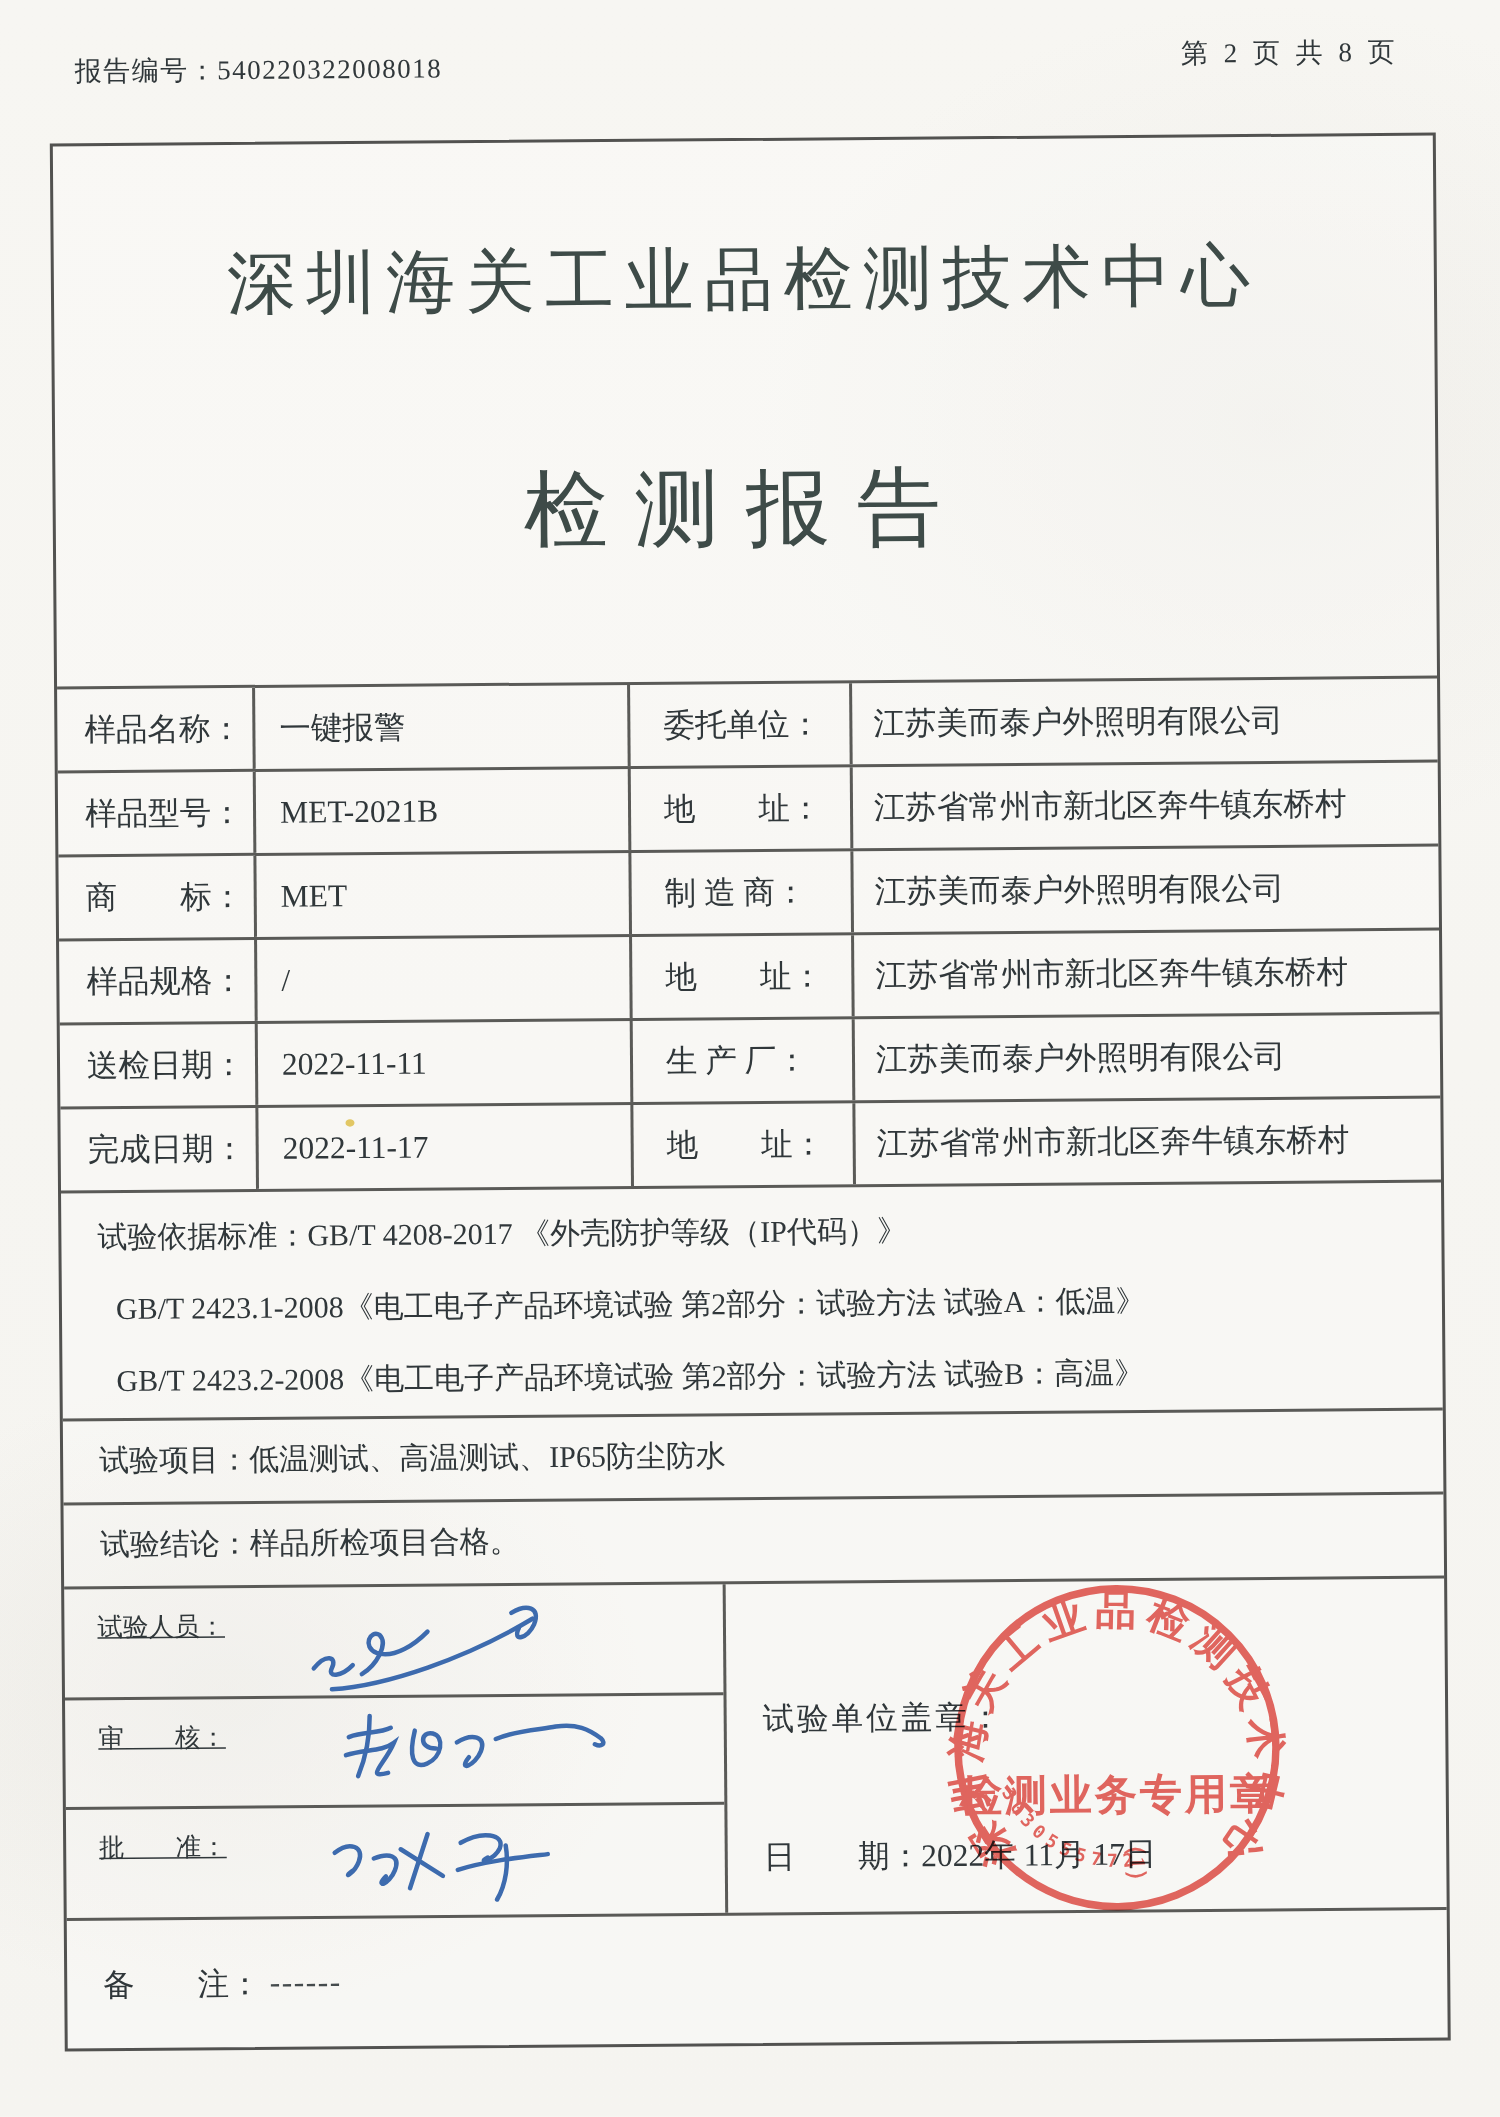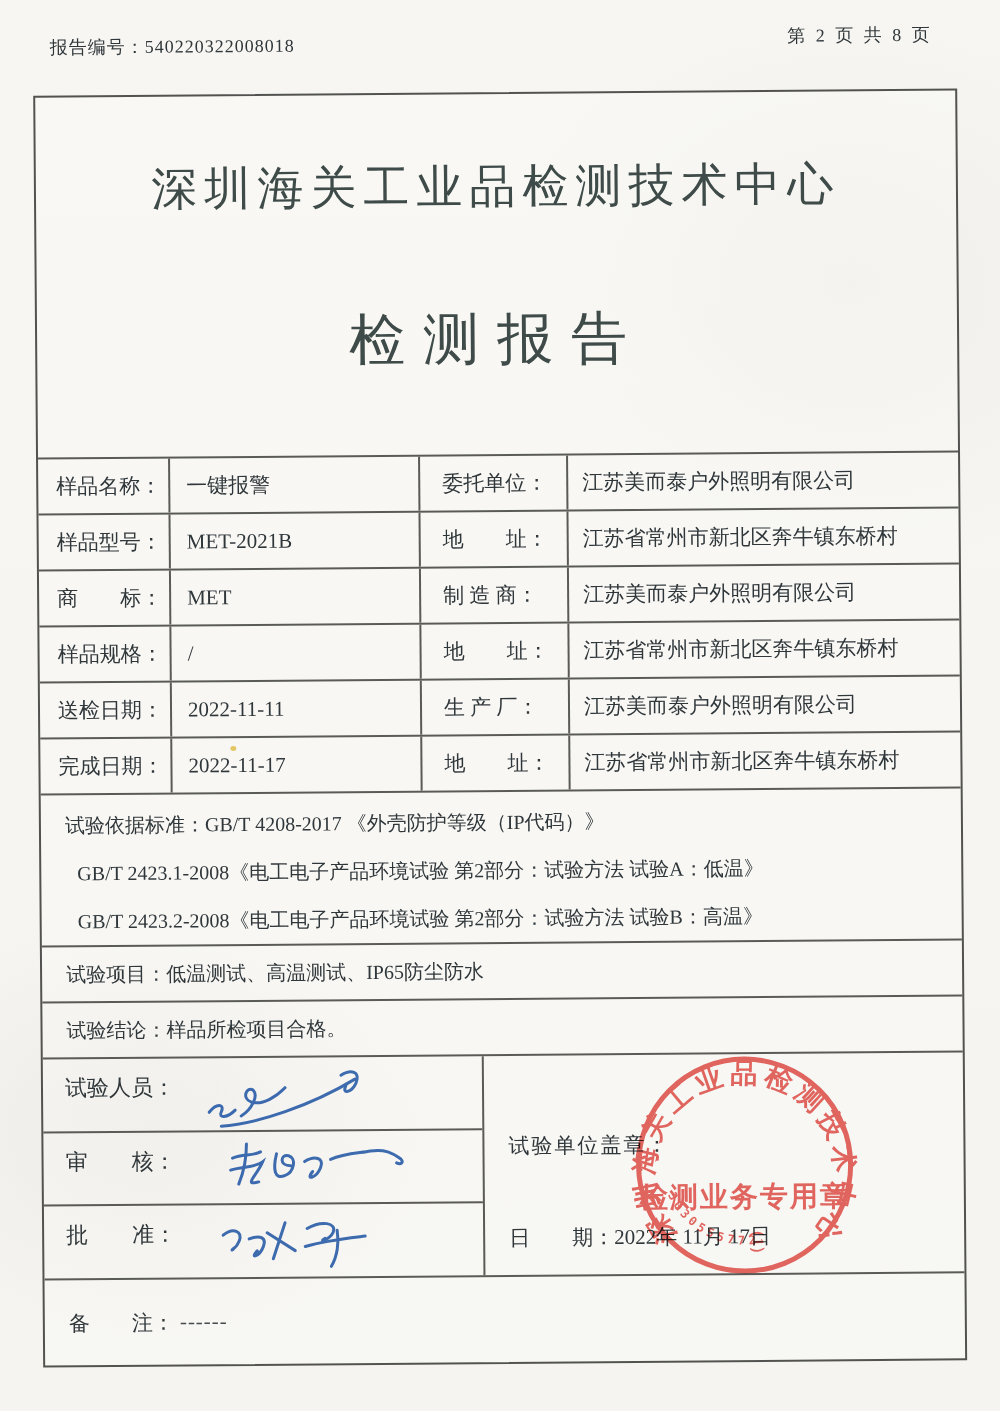--- a/index.html
+++ b/index.html
@@ -51,21 +51,21 @@
   .std-line { font-size:20px; height:48px; line-height:48px; white-space:nowrap; }
   .std-1 { padding-left:24px; }
   .std-2, .std-3 { padding-left:36px; }
 
   .one-line { height:56px; line-height:55px; font-size:20px; padding-left:24px; white-space:nowrap; }
 
   .signoff { height:221px; display:flex; }
   .sig-left { width:441px; border-right:2px solid #5a5a57; display:flex; flex-direction:column; }
   .sig-row { flex:1; position:relative; }
   .sig-row + .sig-row { border-top:2px solid #5a5a57; }
-  .sig-label { position:absolute; left:22px; top:14px; font-size:22px; }
+  .sig-label { position:absolute; left:22px; top:14px; font-size:17px;text-decoration:underline; }
   .sig-ink { position:absolute; }
   .sig-right { flex:1; position:relative; }
   .stamp-label { position:absolute; left:24px; top:76px; font-size:21px; letter-spacing:2px; }
   .date-line { position:absolute; left:24px; top:168px; font-size:21px; white-space:nowrap; }
   .stamp {
     position:absolute; left:143px; top:-6px; width:234px; height:234px;
     mix-blend-mode:multiply; opacity:.88;
   }
 
   .remark-row { flex:1; display:flex; align-items:center; font-size:21px; padding-left:24px; }

